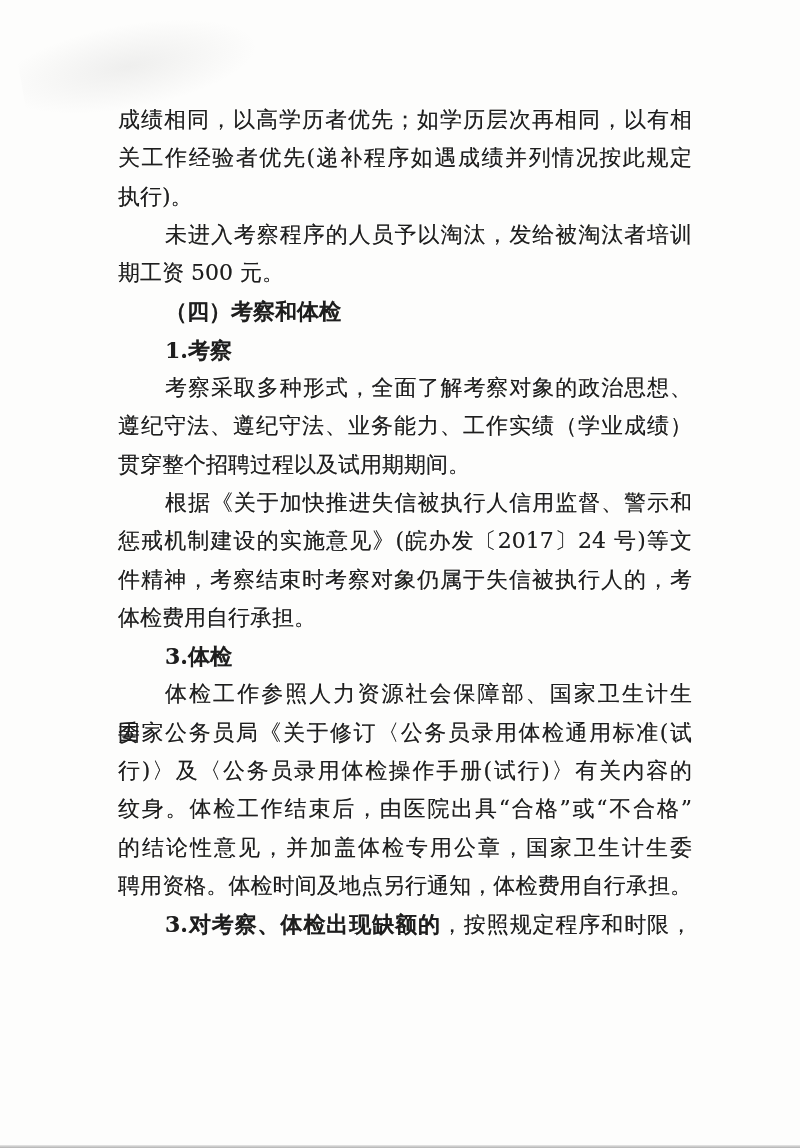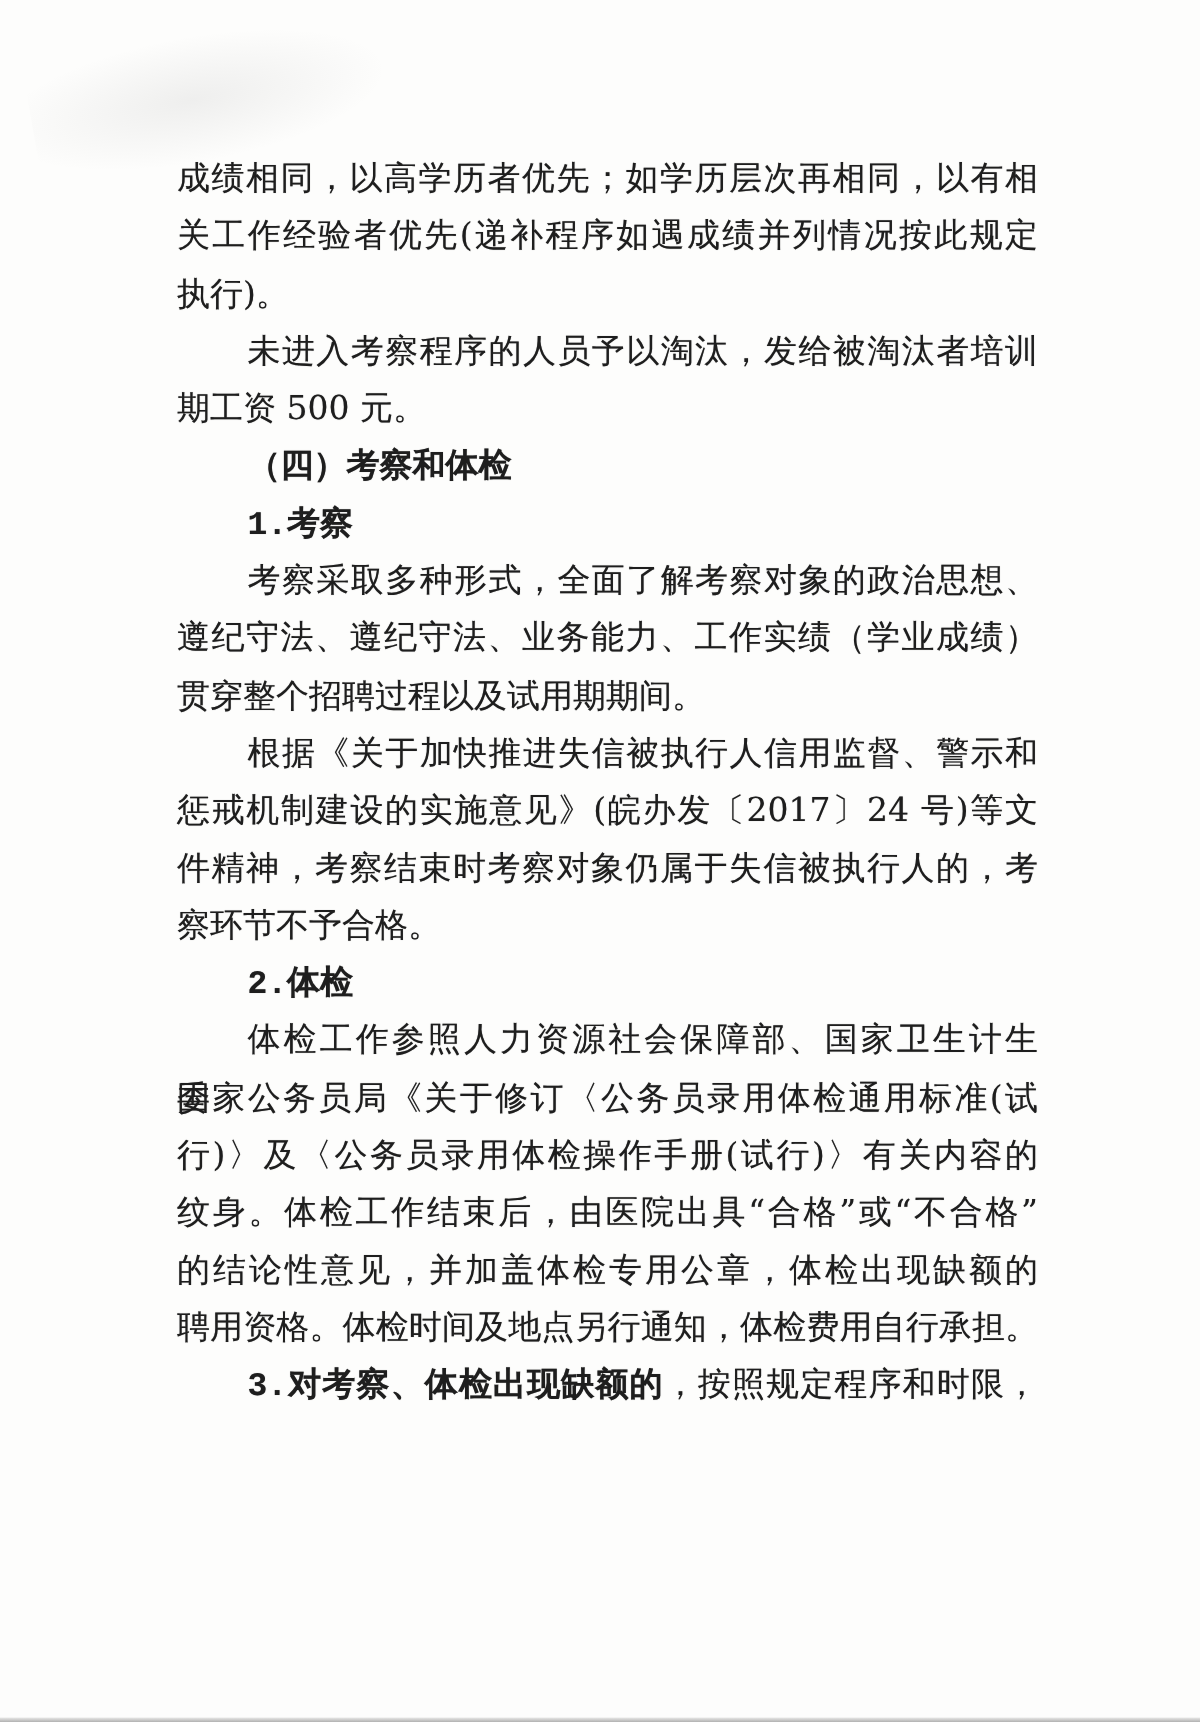--- a/index.html
+++ b/index.html
@@ -53,21 +53,20 @@
   }
   .line.fill {
     text-align: justify;
     text-align-last: justify;
   }
   .line.indent {
     text-indent: 47px;
   }
   .seg.bold {
     font-weight: 700;
-    font-family: Liberation Mono, monospace;
   }
 </style>
 </head>
 <body>
 
 <div class="page" style="background: rgb(253, 253, 252);">
   <div class="smudge"></div>
   <div class="text-block" id="text-block" style="color: rgb(30, 30, 30);">
       <div class="line fill"><span class="seg">成绩相同，以高学历者优先；如学历层次再相同，以有相</span></div>
       <div class="line fill"><span class="seg">关工作经验者优先(递补程序如遇成绩并列情况按此规定</span></div>
@@ -75,24 +74,24 @@
       <div class="line indent fill"><span class="seg">未进入考察程序的人员予以淘汰，发给被淘汰者培训</span></div>
       <div class="line"><span class="seg">期工资 500 元。</span></div>
       <div class="line indent"><span class="seg bold">（四）考察和体检</span></div>
       <div class="line indent"><span class="seg bold">1.考察</span></div>
       <div class="line indent fill"><span class="seg">考察采取多种形式，全面了解考察对象的政治思想、</span></div>
       <div class="line fill"><span class="seg">遵纪守法、遵纪守法、业务能力、工作实绩（学业成绩）</span></div>
       <div class="line"><span class="seg">贯穿整个招聘过程以及试用期期间。</span></div>
       <div class="line indent fill"><span class="seg">根据《关于加快推进失信被执行人信用监督、警示和</span></div>
       <div class="line fill"><span class="seg">惩戒机制建设的实施意见》(皖办发〔2017〕24 号)等文</span></div>
       <div class="line fill"><span class="seg">件精神，考察结束时考察对象仍属于失信被执行人的，考</span></div>
-      <div class="line"><span class="seg">察环节不予合格。</span></div>
-      <div class="line indent"><span class="seg bold">2.体检</span></div>
+      <div class="line"><span class="seg">体检费用自行承担。</span></div>
+      <div class="line indent"><span class="seg bold">3.体检</span></div>
       <div class="line indent fill"><span class="seg">体检工作参照人力资源社会保障部、国家卫生计生委、</span></div>
       <div class="line fill"><span class="seg">国家公务员局《关于修订〈公务员录用体检通用标准(试</span></div>
       <div class="line fill"><span class="seg">行)〉及〈公务员录用体检操作手册(试行)〉有关内容的</span></div>
       <div class="line fill"><span class="seg">纹身。体检工作结束后，由医院出具“合格”或“不合格”</span></div>
-      <div class="line fill"><span class="seg">的结论性意见，并加盖体检专用公章，体检出现缺额的</span></div>
+      <div class="line fill"><span class="seg">的结论性意见，并加盖体检专用公章，国家卫生计生委</span></div>
       <div class="line fill"><span class="seg">聘用资格。体检时间及地点另行通知，体检费用自行承担。</span></div>
       <div class="line indent fill"><span class="seg bold">3.对考察、体检出现缺额的</span><span class="seg">，按照规定程序和时限，</span></div>
     </div>
   <div class="bottom-edge"></div>
 </div>
 
 </body></html>

